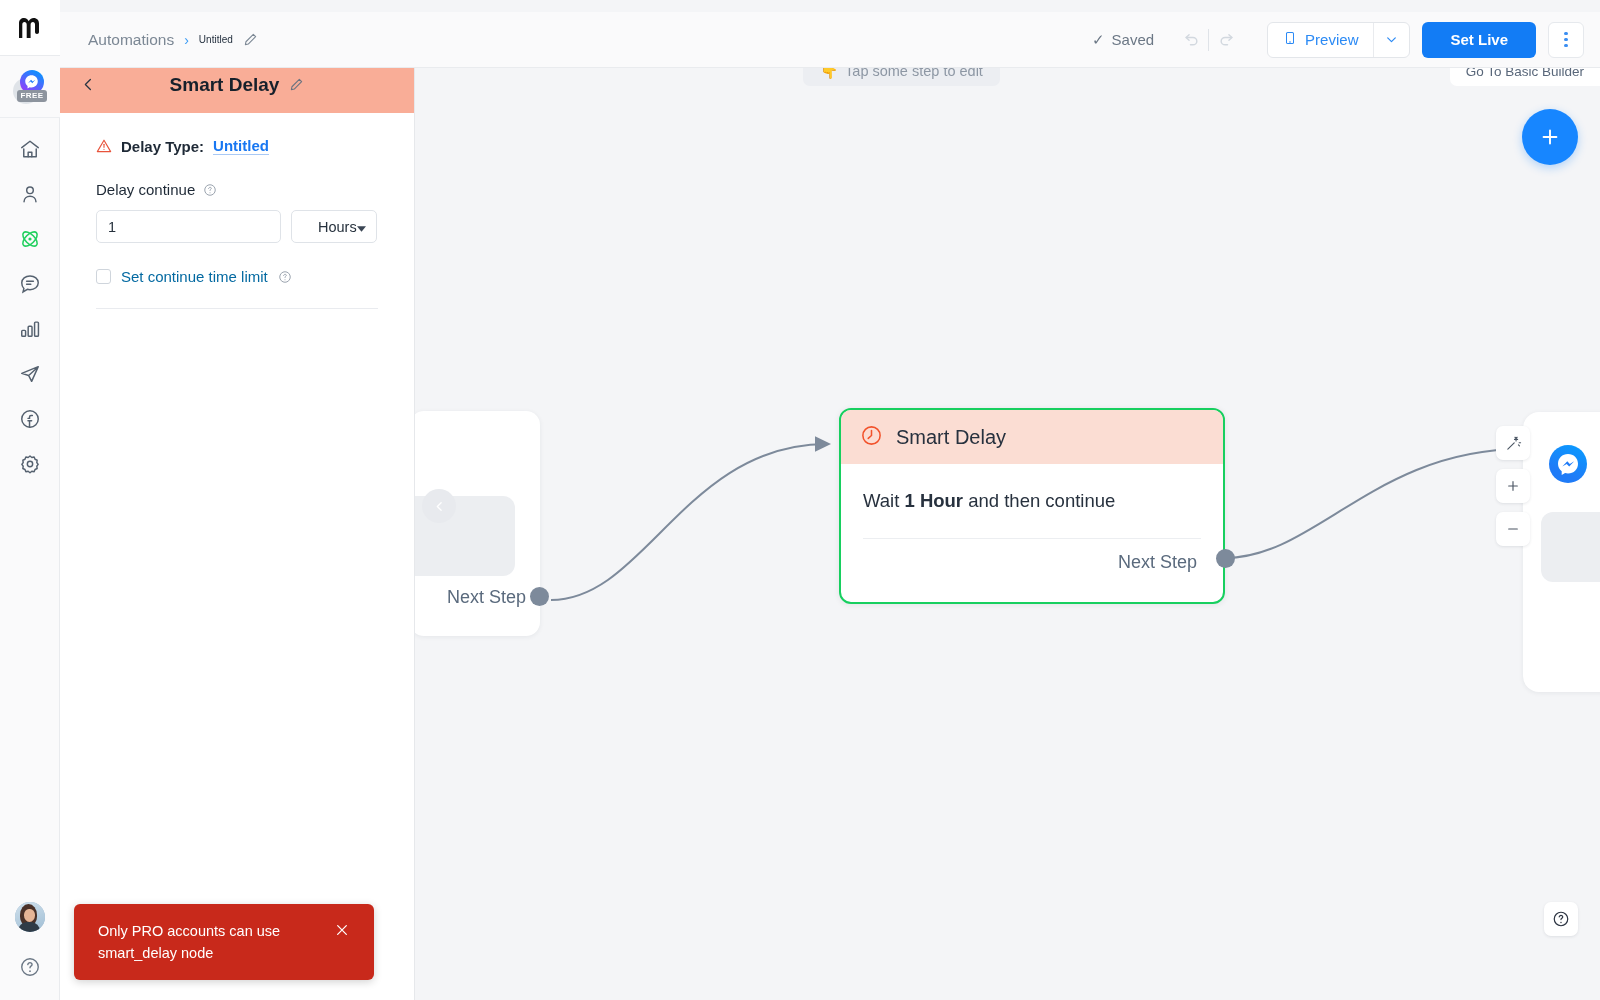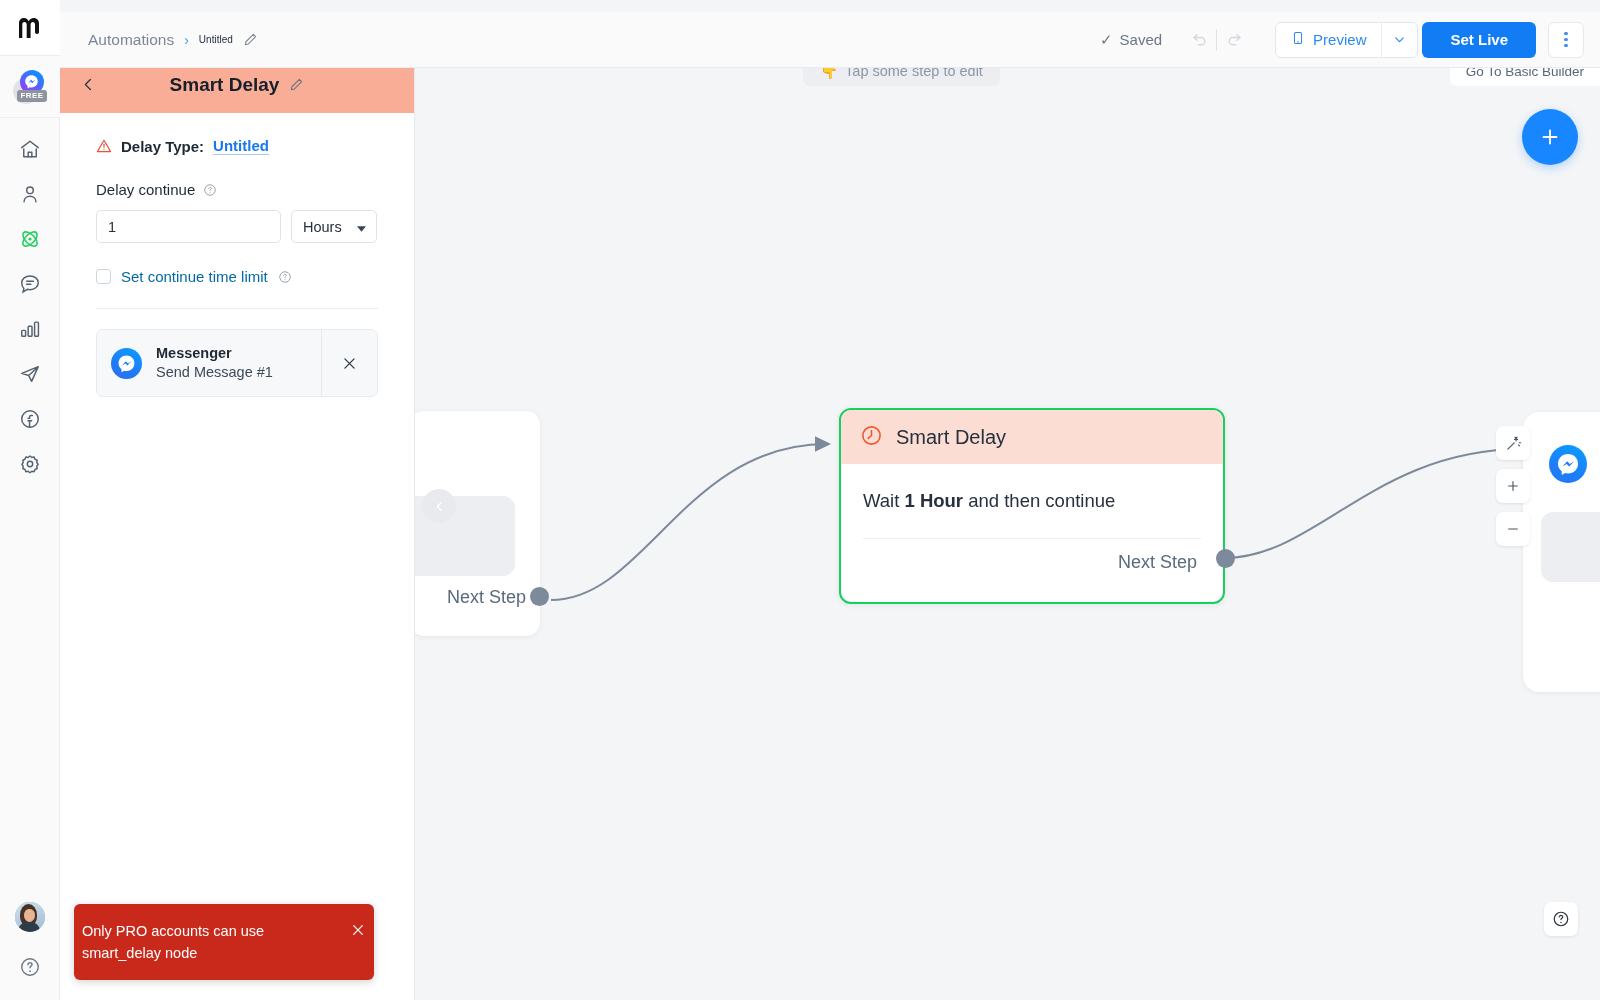--- a/index.html
+++ b/index.html
@@ -76,21 +76,21 @@
   .top-right { margin-left: auto; display: flex; align-items: center; gap: 0; padding-right: 16px; }
   .saved {
     display: flex; align-items: center; gap: 7px; color: #6b7785; font-size: 15px;
     margin-right: 18px;
   }
   .undo-redo { display: flex; align-items: center; gap: 0; margin-right: 22px; }
   .ur-btn { width: 36px; height: 34px; display: flex; align-items: center; justify-content: center; cursor: pointer; }
   .ur-div { width: 1px; height: 22px; background: #dfe3e8; }
   .preview-group {
     display: flex; align-items: center; background: #fff; border: 1px solid #e3e6ea;
-    border-radius: 6px; height: 36px; overflow: hidden; margin-right: 4px;
+    border-radius: 6px; height: 36px; overflow: hidden; margin-right: 12px;
   }
   .preview-btn {
     display: flex; align-items: center; gap: 8px; padding: 0 15px; height: 100%;
     color: #2b8af5; font-size: 15px; cursor: pointer;
   }
   .preview-caret {
     width: 36px; height: 100%; display: flex; align-items: center; justify-content: center;
     border-left: 1px solid #e9ebee; cursor: pointer;
   }
   .setlive {
@@ -128,21 +128,21 @@
   .field-label { font-size: 15px; color: #1e2936; }
   .qmark { cursor: pointer; display: flex; }
   .inputs-row { display: flex; gap: 10px; margin-top: 12px; }
   .num-input {
     width: 185px; height: 33px; border: 1px solid #dfe3e8; border-radius: 5px;
     padding: 0 11px; font-size: 14.5px; color: #26313d;
     font-family: "Liberation Sans", sans-serif; background: #fff;
   }
   .unit-select {
     position: relative; width: 86px; height: 33px; border: 1px solid #dfe3e8; border-radius: 5px;
-    display: flex; align-items: center; padding: 0 11px; background: #fff;
+    display: flex; align-items: center; padding: 0 26px; background: #fff;
     font-size: 14.5px; color: #26313d; cursor: pointer;
   }
   .unit-caret { position: absolute; right: 10px; }
   .check-row { display: flex; align-items: center; gap: 10px; margin-top: 25px; }
   .cbox { width: 15px; height: 15px; border: 1.5px solid #cfd5dc; border-radius: 3px;
     background: #fff; cursor: pointer; }
   .check-label { font-size: 15px; color: #0369a1; }
   .hr { height: 1px; background: #e9ebef; margin-top: 23px; }
   .msg-card {
     margin-top: 20px; display: flex; align-items: stretch;
@@ -158,21 +158,21 @@
   .msg-sub { font-size: 14.5px; color: #3d4a58; line-height: 20px; }
   .msg-close {
     width: 56px; border-left: 1px solid #e6e9ed; display: flex;
     align-items: center; justify-content: center; cursor: pointer; background: #f7f8fa;
   }
 
   
   .toast {
     position: absolute; left: 74px; bottom: 20px; width: 300px;
     background: #c8291b; border-radius: 6px; color: #fff;
-    padding: 16px 8px; display: flex; align-items: flex-start; z-index: 60;
+    padding: 16px 24px; display: flex; align-items: flex-start; z-index: 60;
     box-shadow: 0 2px 8px rgba(0,0,0,.18);
   }
   .toast-text { flex: 1; font-size: 14.5px; line-height: 22px; padding-right: 10px; }
   .toast-close { cursor: pointer; padding-top: 2px; }
 
   
   .canvas {
     position: absolute; left: 415px; top: 56px; width: 1185px; height: 944px;
     background: #f4f5f7; overflow: hidden; z-index: 10;
   }
@@ -573,39 +573,20 @@
           <svg width="14" height="14" viewBox="0 0 24 24" fill="none" stroke="#9aa3ae" stroke-width="1.7" aria-hidden="true">
             <circle cx="12" cy="12" r="9"></circle>
             <path d="M9.6 9.3a2.5 2.5 0 013.8-1.6c1.4.9 1 2.6-.4 3.3-.7.4-1 .9-1 1.8" stroke-linecap="round"></path>
             <circle cx="12" cy="16.6" r=".95" fill="#9aa3ae" stroke="none"></circle>
           </svg>
         </span>
       </div>
 
       <div class="hr"></div>
 
-      <div class="msg-card">
-        <div class="msg-main">
-          <span class="msg-icon">
-            <svg width="19" height="19" viewBox="0 0 24 24" aria-hidden="true">
-              <path d="M12 2C6.3 2 2 6.2 2 11.7c0 3.1 1.4 5.8 3.7 7.6v3.7l3.4-1.9c.9.3 1.9.4 2.9.4 5.7 0 10-4.2 10-9.8S17.7 2 12 2z" fill="#fff"></path>
-              <path d="M6.3 14.6l5-5.3 2.5 2.6 4.4-2.6-5 5.3-2.5-2.6z" fill="#1f7bf7"></path>
-            </svg>
-          </span>
-          <span>
-            <span class="msg-name">Messenger</span>
-            <span class="msg-sub" style="display:block">Send Message #1</span>
-          </span>
-        </div>
-        <div class="msg-close">
-          <svg width="17" height="17" viewBox="0 0 24 24" fill="none" stroke="#2f3a47" stroke-width="1.8" stroke-linecap="round" aria-hidden="true">
-            <path d="M5.5 5.5l13 13M18.5 5.5l-13 13"></path>
-          </svg>
-        </div>
-      </div>
     </div>
   </div>
 
   <div class="toast">
     <div class="toast-text">Only PRO accounts can use smart_delay node</div>
     <div class="toast-close">
       <svg width="16" height="16" viewBox="0 0 24 24" fill="none" stroke="#fff" stroke-width="1.9" stroke-linecap="round" aria-hidden="true">
         <path d="M5.5 5.5l13 13M18.5 5.5l-13 13"></path>
       </svg>
     </div>

